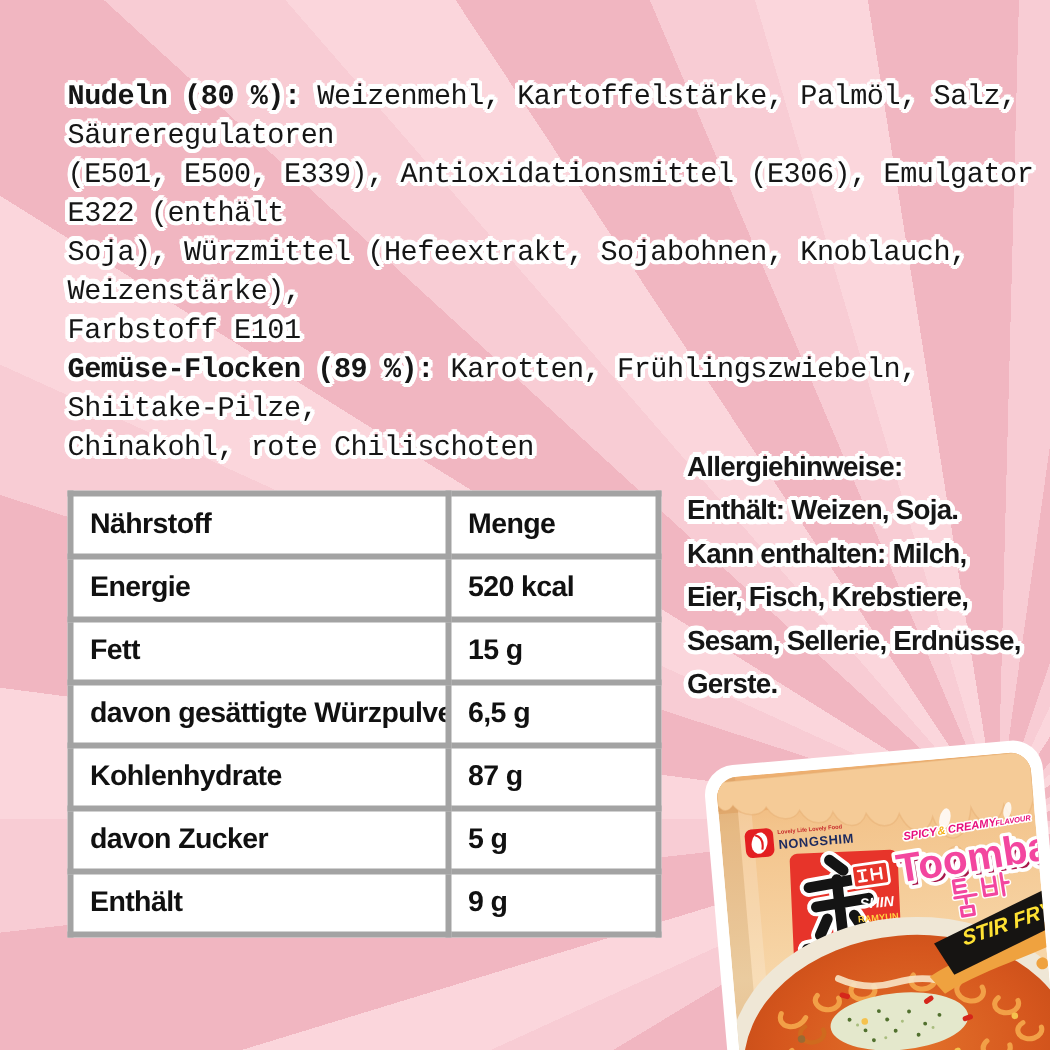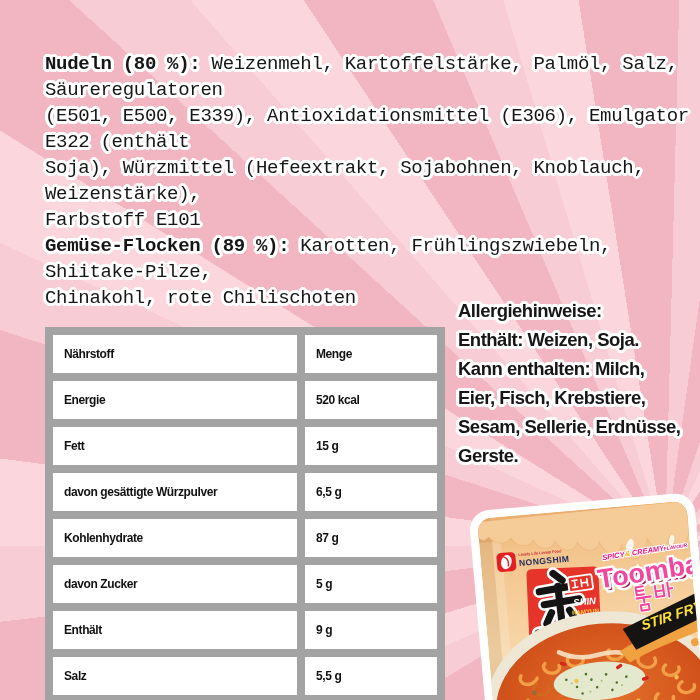--- a/index.html
+++ b/index.html
@@ -23,22 +23,22 @@
     font-size:19px;line-height:26px;letter-spacing:-0.3px;
   }
   .ingredients p{margin:0;white-space:pre-line;font-family:Liberation Mono, monospace;}
   .ingredients b{font-weight:700;}
   .nutrition{
     position:absolute;left:45px;top:327px;width:392px;
     border-collapse:collapse;table-layout:fixed;
     background:#fff;
   }
   .nutrition th,.nutrition td{
-    border:8px solid #a3a3a3;height:38px;padding:0 0 0 11px;
-    font-size:12px;font-weight:700;letter-spacing:-0.4px;color:#111;
+    border:4px solid #a3a3a3;height:38px;padding:0 0 0 11px;
+    font-size:19px;font-weight:700;letter-spacing:-0.4px;color:#111;
     text-align:left;vertical-align:middle;white-space:nowrap;overflow:hidden;
   }
   .nutrition .col-a{width:252px;}
   .nutrition .col-b{width:140px;}
   .allergy{
     position:absolute;left:458px;top:296px;width:246px;
     font-size:18.5px;line-height:29px;font-weight:700;letter-spacing:-0.5px;
   }
   .allergy p{margin:0;white-space:pre-line;}
   .pkg-svg{position:absolute;left:0;top:0;}
@@ -85,24 +85,20 @@
           <td>Kohlenhydrate</td>
           <td>87 g</td>
         </tr>
       <tr>
           <td>davon Zucker</td>
           <td>5 g</td>
         </tr>
       <tr>
           <td>Enthält</td>
           <td>9 g</td>
-        </tr>
-      <tr>
-          <td>Salz</td>
-          <td>5,5 g</td>
         </tr>
     </tbody>
   </table>
 
   <div class="allergy outlined">
     <p>Allergiehinweise:</p>
     <p>Enthält: Weizen, Soja.
 Kann enthalten: Milch,
 Eier, Fisch, Krebstiere,
 Sesam, Sellerie, Erdnüsse,

